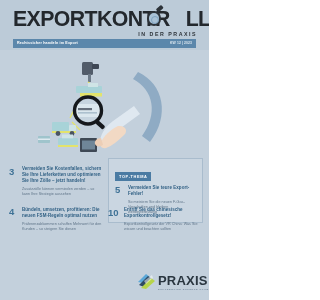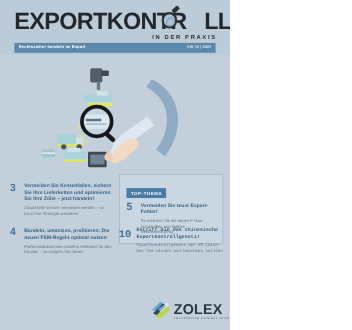--- a/index.html
+++ b/index.html
@@ -355,35 +355,35 @@
         <div class="badge">TOP-THEMA</div>
         <div class="entry">
           <div class="entry-num">5</div>
           <div class="entry-body">
             <div class="entry-title">Vermeiden Sie teure Export-Fehler!</div>
             <div class="entry-desc">So meistern Sie die neuen F-Gas-Vorschriften und bleiben wettbewerbsfähig</div>
           </div>
         </div>
       </div>
 
-      <div class="entry" style="position:absolute; top:52px; left:0; width:95px;font-family:Liberation Mono, monospace;">
+      <div class="entry" style="position:absolute; top:52px; left:0; width:95px;">
         <div class="entry-num wide">10</div>
         <div class="entry-body">
           <div class="entry-title">Entriff Sie das chinesische Exportkontrollgesetz!</div>
           <div class="entry-desc">Exportkontrollgesetz der VR China: Was Sie wissen und beachten sollten</div>
         </div>
       </div>
 
     </div>
   </div>
 
   <div class="footer-logo">
     <svg class="zolex-mark" viewBox="0 0 19 17">
       <path d="M1 9 L 9 1 L 13 4 L 6 10 Z" fill="#5aa7d8"></path>
       <path d="M2 12 L 11 3 L 15 6 L 7 14 Z" fill="#2e4a63"></path>
       <path d="M4 15 L 14 5 L 18 8 L 9 16 Z" fill="#b6d44a"></path>
       <path d="M7 8 L 15 2 L 16 5 L 9 11 Z" fill="#ffffff" opacity="0.5"></path>
     </svg>
-    <div class="zolex-word">ZOLEX</div>
+    <div class="zolex-word">PRAXIS</div>
     <div class="zolex-tag">ZOLLSERVICE EXPERTE GLOBAL HANDELN</div>
   </div>
 
 </div>
 
 </body></html>

